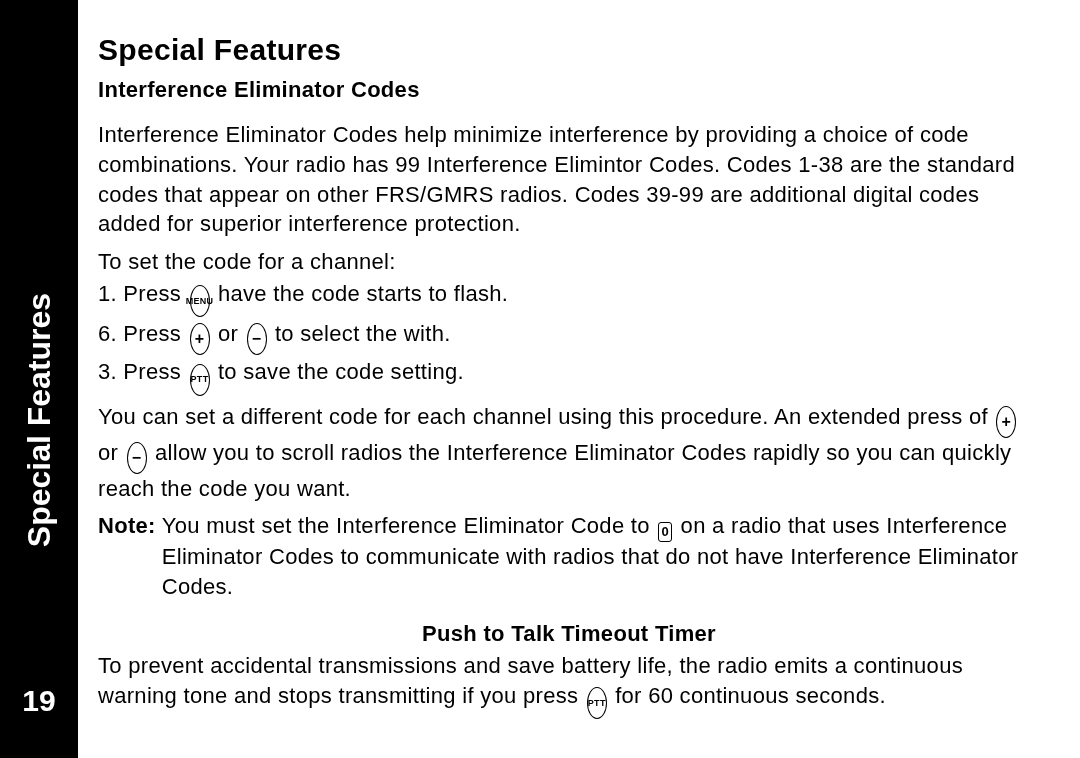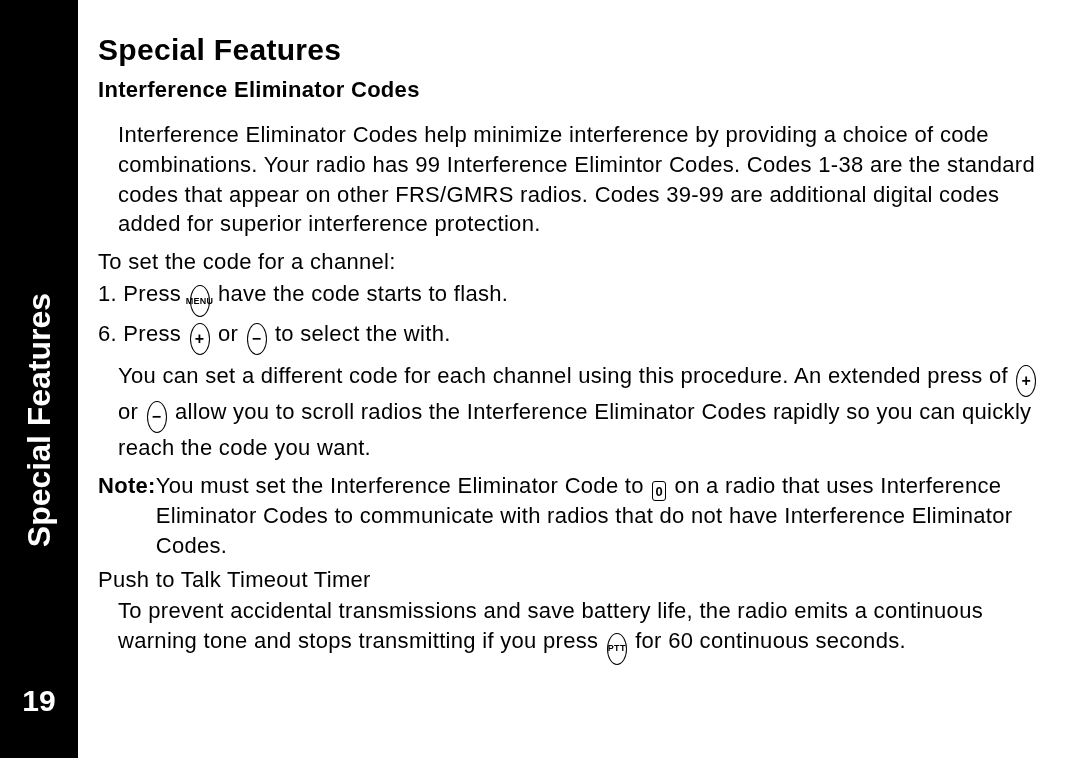--- a/index.html
+++ b/index.html
@@ -52,25 +52,26 @@
     font-size: 30px;
     font-weight: bold;
     margin-bottom: 4px;
   }
   .subhead {
     font-weight: bold;
     margin-top: 2px;
     margin-bottom: 16px;
   }
   .subhead2 {
-    font-weight: normal;
-    margin-top: 4px;
+    font-weight: bold;
+    margin-top: 18px;
     margin-bottom: 2px;
+    text-align: center;
   }
-  .para { margin-bottom: 8px; margin-left: 20px; }
+  .para { margin-bottom: 8px; }
   .line { margin-bottom: 2px; }
   .icon {
     display: inline-flex;
     align-items: center;
     justify-content: center;
     vertical-align: -3px;
     width: 20px;
     height: 32px;
     border: 1.8px solid #000;
     border-radius: 50%;
@@ -82,21 +83,21 @@
   .icon.plus, .icon.minus { font-size: 16px; font-weight: bold; }
   .icon.zero {
     border-radius: 3px;
     width: 14px;
     height: 20px;
     font-size: 13px;
   }
   .note-block {
     display: flex;
     align-items: flex-start;
-    gap: 0;
+    gap: 6px;
   }
   .note-label { font-weight: bold; white-space: nowrap; }
   .note-body { flex: 1; }
 </style>
 </head>
 <body>
 
 <div class="sidebar">
   <div class="sidebar-text">Special Features</div>
   <div class="page-number">19</div>
@@ -108,20 +109,23 @@
   <div class="subhead">Interference Eliminator Codes</div>
   <div class="para">Interference Eliminator Codes help minimize interference by providing a choice of code combinations. Your radio has 99 Interference Elimintor Codes. Codes 1-38 are the standard codes that appear on other FRS/GMRS radios. Codes 39-99 are additional digital codes added for superior interference protection.</div>
 
   <div class="line">To set the code for a channel:</div>
   <div class="line">
     <span>1. Press </span><span class="icon">MENU</span><span> have the code starts to flash.</span>
   </div>
   <div class="line">
     <span>6. Press </span><span class="icon plus">+</span><span> or </span><span class="icon minus">−</span><span> to select the with.</span>
   </div>
+  <div class="line">
+    <span>3. Press </span><span class="icon">PTT</span><span> to save the code setting.</span>
+  </div>
 
   <div class="para" style="margin-top:6px;">
     <span>You can set a different code for each channel using this procedure. An extended press of </span><span class="icon plus">+</span><span> or </span><span class="icon minus">−</span><span> allow you to scroll radios the Interference Eliminator Codes rapidly so you can quickly reach the code you want.</span>
   </div>
 
   <div class="note-block">
     <span class="note-label">Note:</span>
     <span class="note-body">
       <span>You must set the Interference Eliminator Code to </span><span class="icon zero">0</span><span> on a radio that uses Interference Eliminator Codes to communicate with radios that do not have Interference Eliminator Codes.</span>
     </span>

